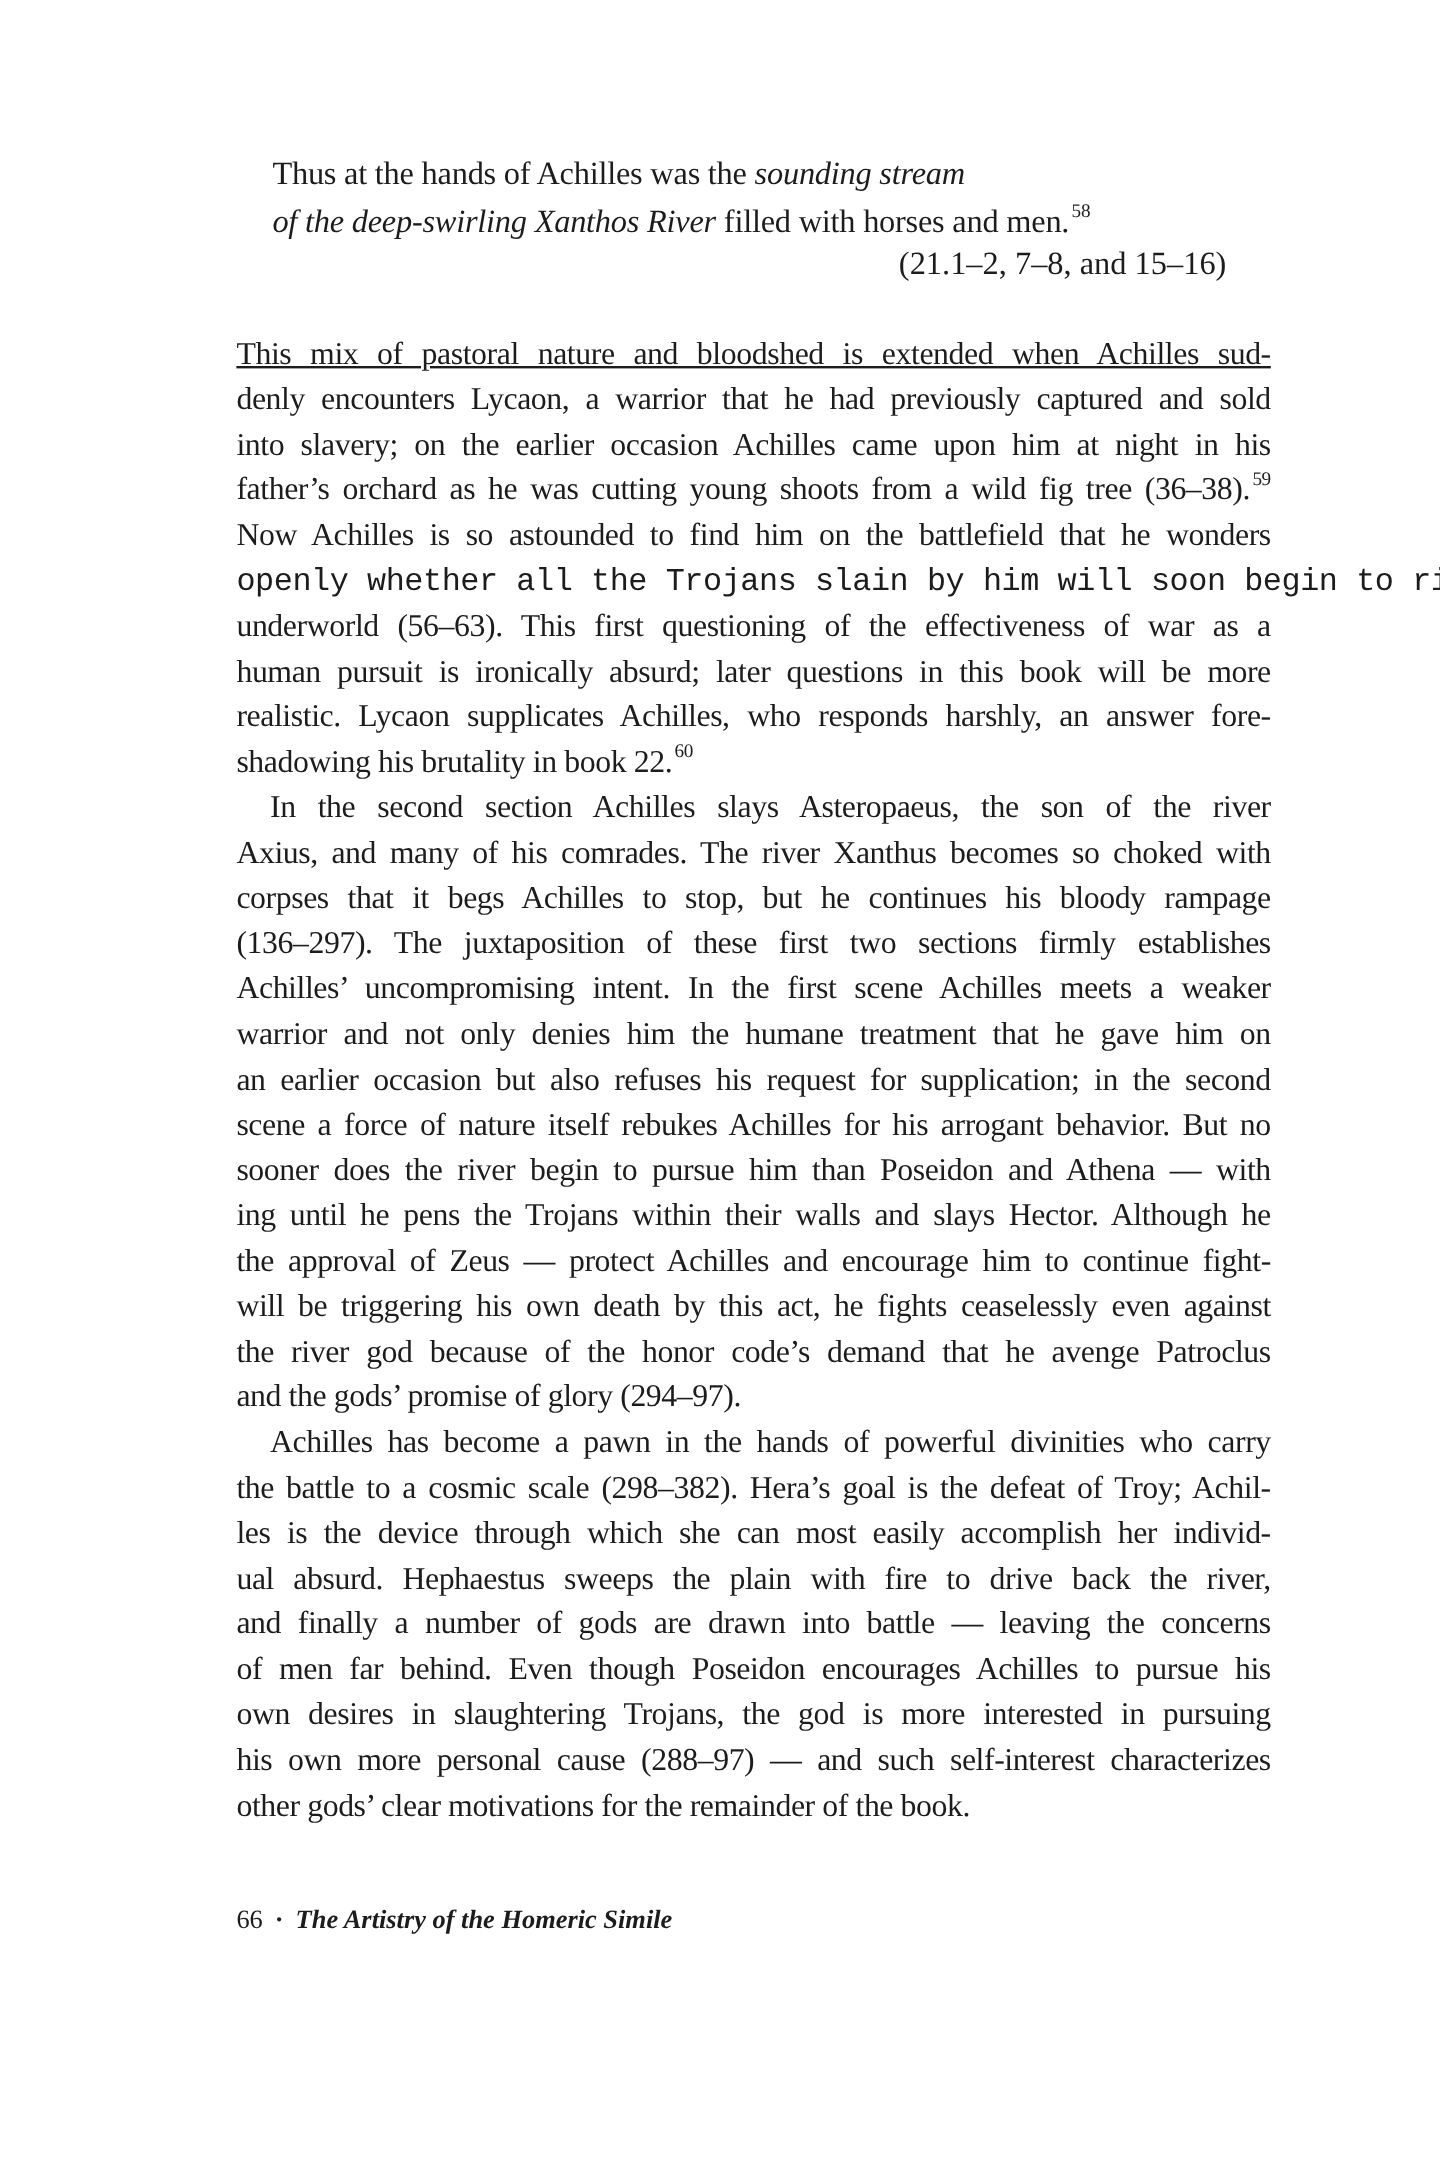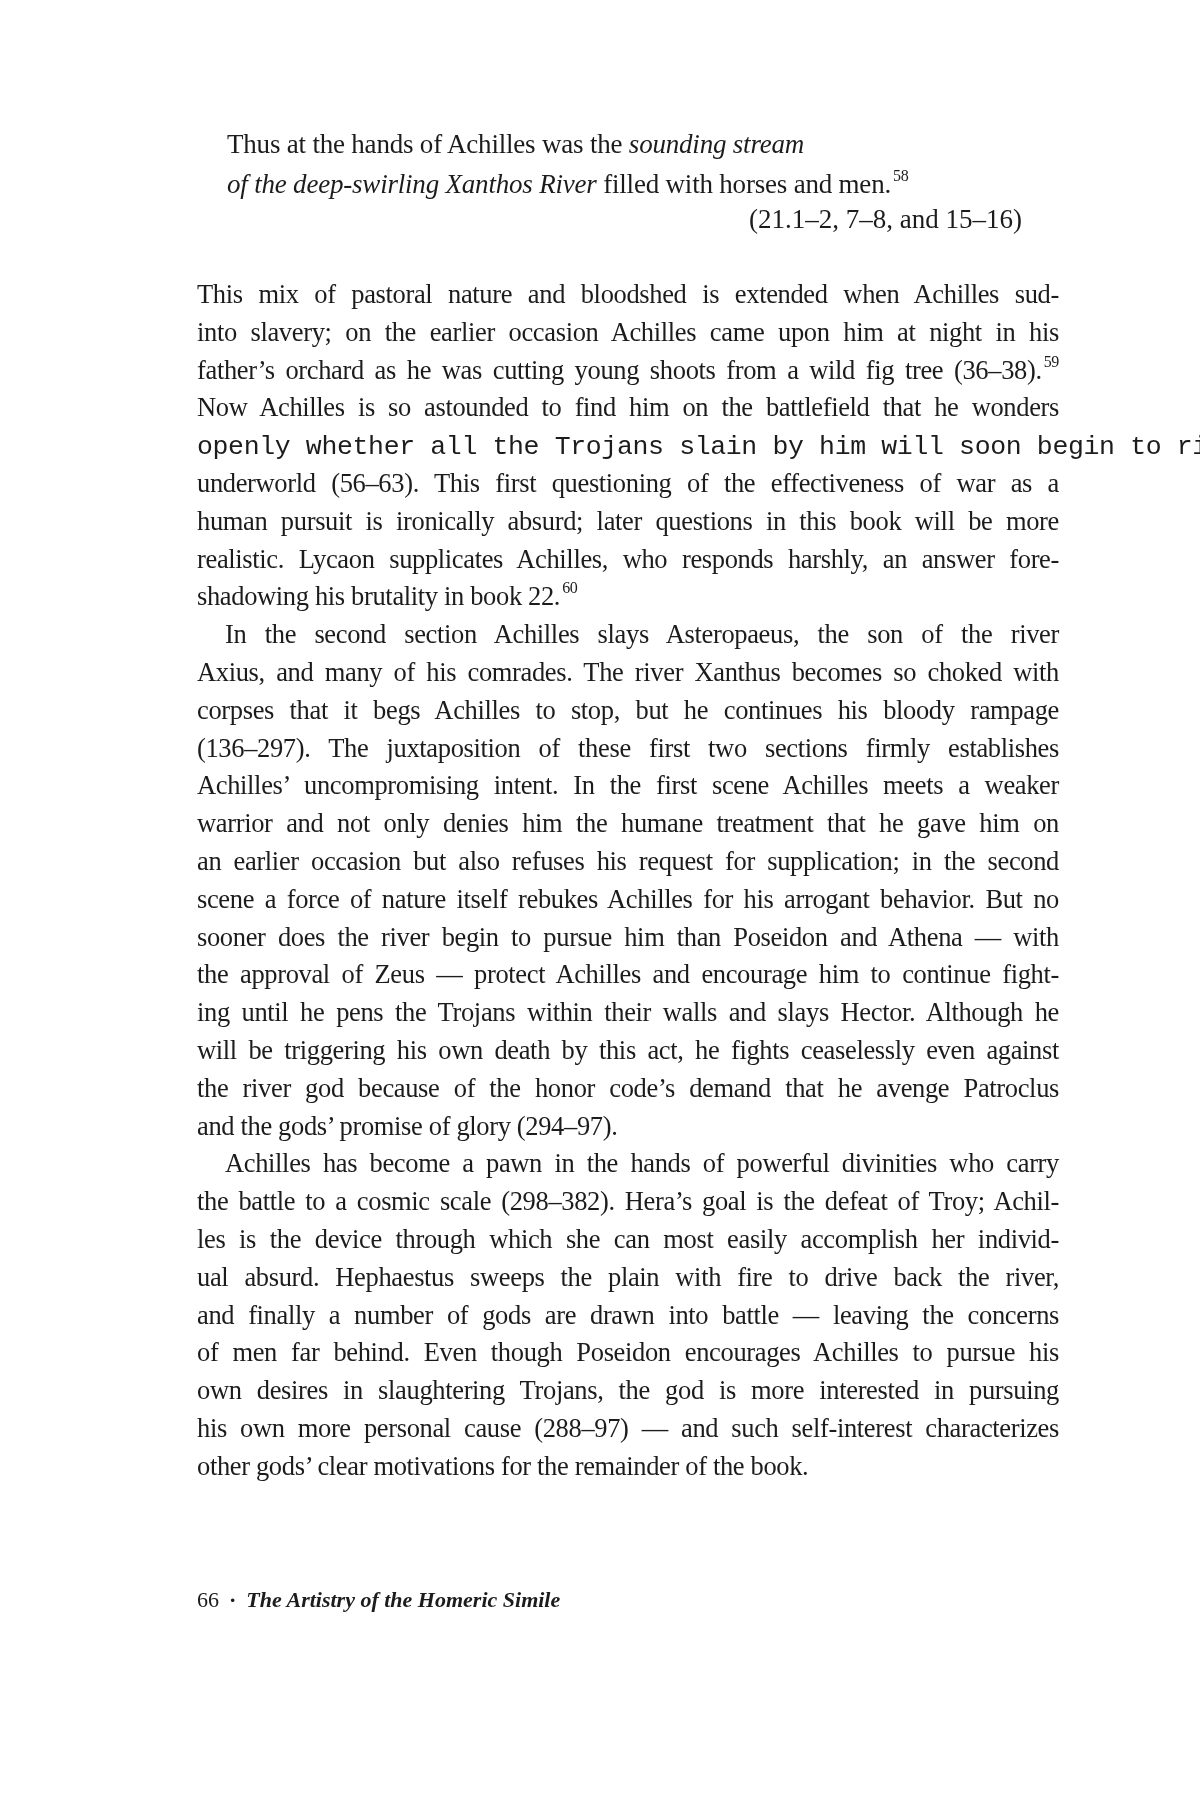--- a/index.html
+++ b/index.html
@@ -33,43 +33,44 @@
     </div>
     <div class="qline">
       <em>of the deep-swirling Xanthos River</em><span> filled with horses and men.</span><sup>58</sup>
     </div>
   </div>
   <div class="cite">(21.1–2, 7–8, and 15–16)</div>
 
   <div class="body">
 
     <div>
-      <div class="line"><span style="word-spacing: 0px;">This mix of pastoral nature and bloodshed is extended when Achilles sud-</span></div>
+      <div class="line"><span style="word-spacing: 0px; text-decoration: underline;">This mix of pastoral nature and bloodshed is extended when Achilles sud-</span></div>
+      <div class="line"><span style="word-spacing: 0px;">denly encounters Lycaon, a warrior that he had previously captured and sold</span></div>
       <div class="line"><span style="word-spacing: 0px;">into slavery; on the earlier occasion Achilles came upon him at night in his</span></div>
       <div class="line"><span style="word-spacing: 0px;">father’s orchard as he was cutting young shoots from a wild fig tree (36–38).</span><sup>59</sup></div>
       <div class="line"><span style="word-spacing: 0px;">Now Achilles is so astounded to find him on the battlefield that he wonders</span></div>
       <div class="line"><span style="word-spacing: 0px; font-family: Liberation Mono, monospace;">openly whether all the Trojans slain by him will soon begin to rise from the</span></div>
       <div class="line"><span style="word-spacing: 0px;">underworld (56–63). This first questioning of the effectiveness of war as a</span></div>
       <div class="line"><span style="word-spacing: 0px;">human pursuit is ironically absurd; later questions in this book will be more</span></div>
       <div class="line"><span style="word-spacing: 0px;">realistic. Lycaon supplicates Achilles, who responds harshly, an answer fore-</span></div>
       <div class="line last"><span>shadowing his brutality in book 22.</span><sup>60</sup></div>
     </div>
 
     <div>
       <div class="line indent"><span style="word-spacing: 0px;">In the second section Achilles slays Asteropaeus, the son of the river</span></div>
       <div class="line"><span style="word-spacing: 0px;">Axius, and many of his comrades. The river Xanthus becomes so choked with</span></div>
       <div class="line"><span style="word-spacing: 0px;">corpses that it begs Achilles to stop, but he continues his bloody rampage</span></div>
       <div class="line"><span style="word-spacing: 0px;">(136–297). The juxtaposition of these first two sections firmly establishes</span></div>
       <div class="line"><span style="word-spacing: 0px;">Achilles’ uncompromising intent. In the first scene Achilles meets a weaker</span></div>
       <div class="line"><span style="word-spacing: 0px;">warrior and not only denies him the humane treatment that he gave him on</span></div>
       <div class="line"><span style="word-spacing: 0px;">an earlier occasion but also refuses his request for supplication; in the second</span></div>
       <div class="line"><span style="word-spacing: 0px;">scene a force of nature itself rebukes Achilles for his arrogant behavior. But no</span></div>
       <div class="line"><span style="word-spacing: 0px;">sooner does the river begin to pursue him than Poseidon and Athena — with</span></div>
+      <div class="line"><span style="word-spacing: 0px;">ing until he pens the Trojans within their walls and slays Hector. Although he</span></div>
       <div class="line"><span style="word-spacing: 0px;">the approval of Zeus — protect Achilles and encourage him to continue fight-</span></div>
-      <div class="line"><span style="word-spacing: 0px;">ing until he pens the Trojans within their walls and slays Hector. Although he</span></div>
       <div class="line"><span style="word-spacing: 0px;">will be triggering his own death by this act, he fights ceaselessly even against</span></div>
       <div class="line"><span style="word-spacing: 0px;">the river god because of the honor code’s demand that he avenge Patroclus</span></div>
       <div class="line last"><span>and the gods’ promise of glory (294–97).</span></div>
     </div>
 
     <div>
       <div class="line indent"><span style="word-spacing: 0px;">Achilles has become a pawn in the hands of powerful divinities who carry</span></div>
       <div class="line"><span style="word-spacing: 0px;">the battle to a cosmic scale (298–382). Hera’s goal is the defeat of Troy; Achil-</span></div>
       <div class="line"><span style="word-spacing: 0px;">les is the device through which she can most easily accomplish her individ-</span></div>
       <div class="line"><span style="word-spacing: 0px;">ual absurd. Hephaestus sweeps the plain with fire to drive back the river,</span></div>

